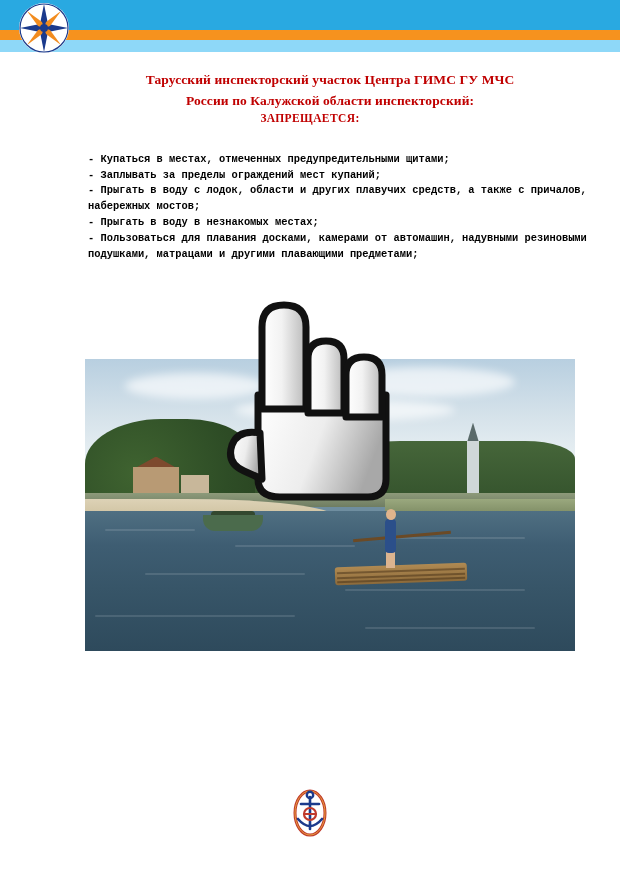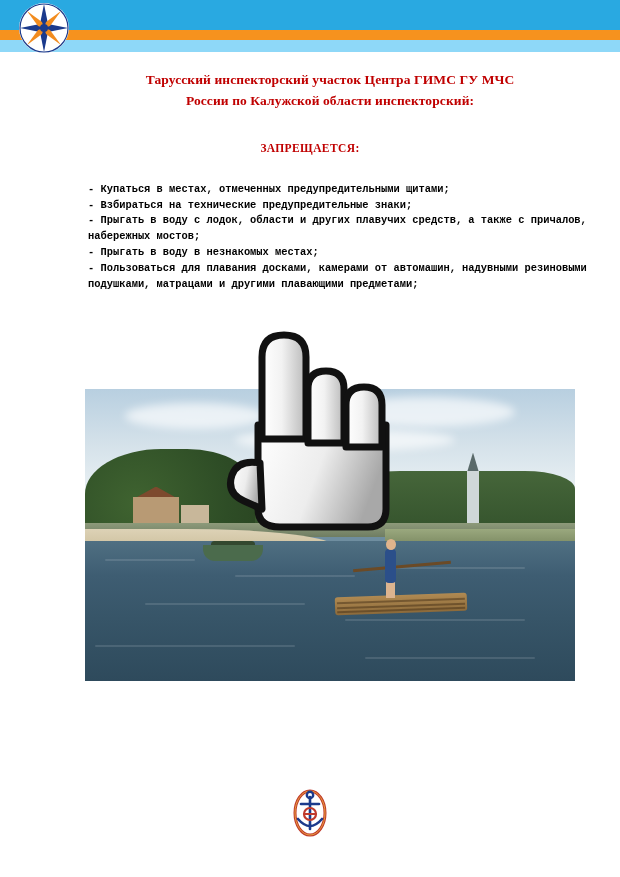--- a/index.html
+++ b/index.html
@@ -64,21 +64,20 @@
     color: #c00000;
     font-weight: bold;
     font-size: 13.5px;
     line-height: 1.55;
     letter-spacing: 0.1px;
     font-family: "Liberation Serif", serif;
   }
   .title-line { display: block; padding-left: 40px; }
 
   .prohibited {
-    margin-top: 30px;
     text-align: center;
     color: #c00000;
     font-weight: bold;
     font-size: 11.5px;
     letter-spacing: 0.4px;
   }
 
   .rules {
     margin: 28px 26px 0 88px;
     color: #000000;
@@ -298,21 +297,21 @@
 
   <div class="title-block">
     <span class="title-line">Тарусский инспекторский участок Центра ГИМС ГУ МЧС</span>
     <span class="title-line">России по Калужской области инспекторский:</span>
   </div>
 
   <div class="prohibited">ЗАПРЕЩАЕТСЯ:</div>
 
   <div class="rules">
     <span class="rule-item">- Купаться в местах, отмеченных предупредительными щитами;</span>
-    <span class="rule-item">- Взбираться на технические предупредительные знаки;</span>
+    <span class="rule-item">- Заплывать за пределы ограждений мест купаний;</span>
     <span class="rule-item">- Прыгать в воду с лодок, области и других плавучих средств, а также с причалов, набережных мостов;</span>
     <span class="rule-item">- Прыгать в воду в незнакомых местах;</span>
     <span class="rule-item">- Пользоваться для плавания досками, камерами от автомашин, надувными резиновыми подушками, матрацами и другими плавающими предметами;</span>
   </div>
 
   <div class="figure">
 
     <div class="photo">
       <div class="sky"></div>
       <div class="cloud" style="left:40px; top:14px; width:140px; height:26px;"></div>

